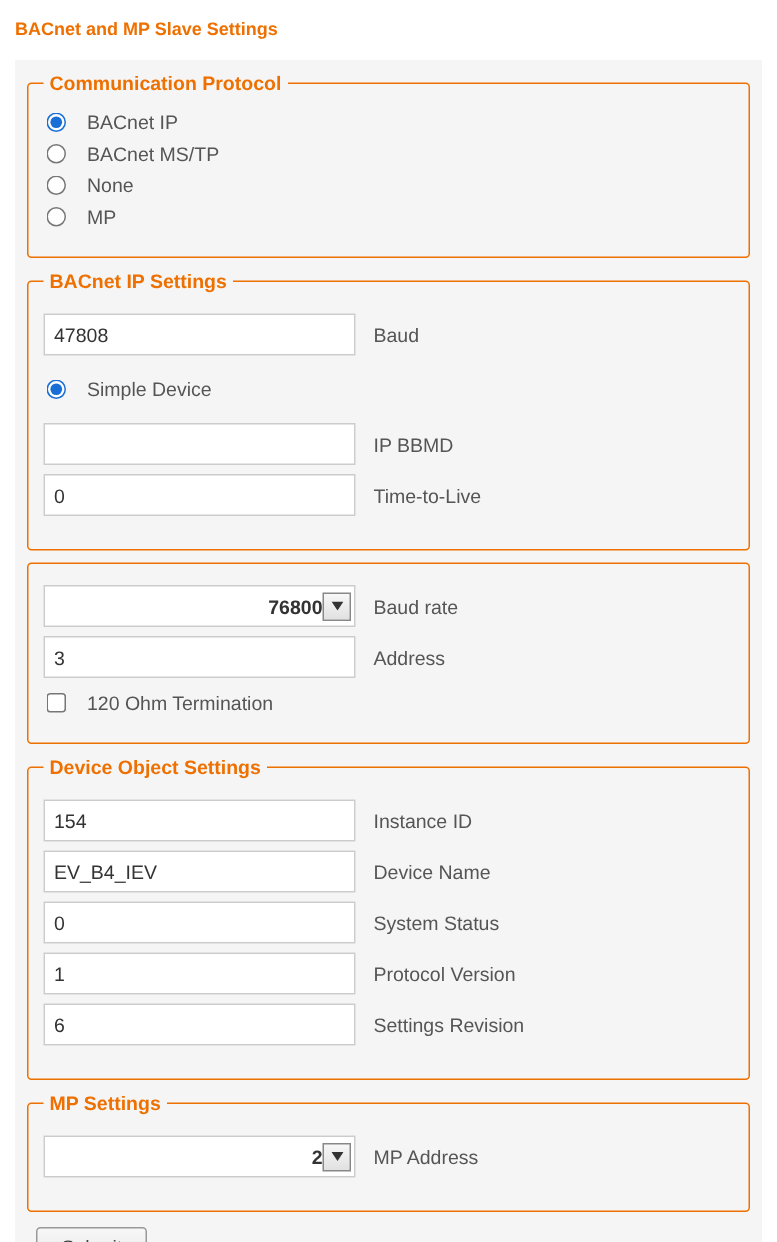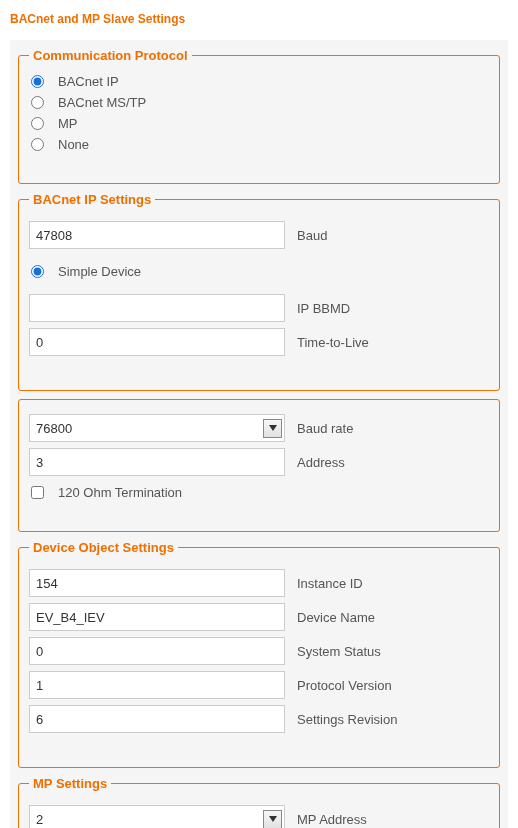--- a/index.html
+++ b/index.html
@@ -19,21 +19,21 @@
     margin: 2px 0 14px 0;
   }
   .panel {
     background: #f5f5f5;
     padding: 8px 8px 10px 8px;
   }
   fieldset {
     border: 1px solid #ee7000;
     border-radius: 3px;
     margin: 0 0 8px 0;
-    padding: 8px 10px 28px 10px;
+    padding: 8px 10px 16px 10px;
     background: #f5f5f5;
   }
   legend {
     color: #ee7000;
     font-weight: bold;
     font-size: 13px;
     padding: 0 4px;
     background: #f5f5f5;
   }
   .radio-row, .check-row {
@@ -46,34 +46,35 @@
     transform: translateY(0px);
   }
   .radio-label, .check-label { color: #555; }
   .field-row {
     display: flex;
     align-items: center;
     margin: 6px 0;
   }
   .field-row input[type="text"],
   .field-row .select-wrap {
-    width: 256px;
+    width: 208px;
     height: 28px;
     border: 1px solid #ccc;
     background: #fff;
     padding: 4px 6px;
     font-size: 13px;
     color: #333;
     margin-right: 12px;
   }
   .field-row .select-wrap {
     display: flex;
     align-items: center;
-    justify-content: space-between;
+    justify-content: flex-end;
     padding-right: 2px;
+    font-weight: bold;
   }
   .select-btn {
     width: 19px;
     height: 19px;
     border: 1px solid #888;
     background: linear-gradient(#f7f7f7,#e1e1e1);
     display: flex;
     align-items: center;
     justify-content: center;
   }
@@ -105,25 +106,25 @@
     <div class="radio-row">
       <input type="radio" name="cp" checked="" style="">
       <span class="radio-label">BACnet IP</span>
     </div>
     <div class="radio-row">
       <input type="radio" name="cp" style="">
       <span class="radio-label">BACnet MS/TP</span>
     </div>
     <div class="radio-row">
       <input type="radio" name="cp" style="">
+      <span class="radio-label">None</span>
+    </div>
+    <div class="radio-row">
+      <input type="radio" name="cp" style="">
       <span class="radio-label">MP</span>
-    </div>
-    <div class="radio-row">
-      <input type="radio" name="cp" style="">
-      <span class="radio-label">None</span>
     </div>
   </fieldset>
 
   <fieldset>
     <legend>BACnet IP Settings</legend>
 
     <div class="field-row">
       <input type="text" value="47808" style="">
       <span class="side-label">Baud</span>
     </div>

